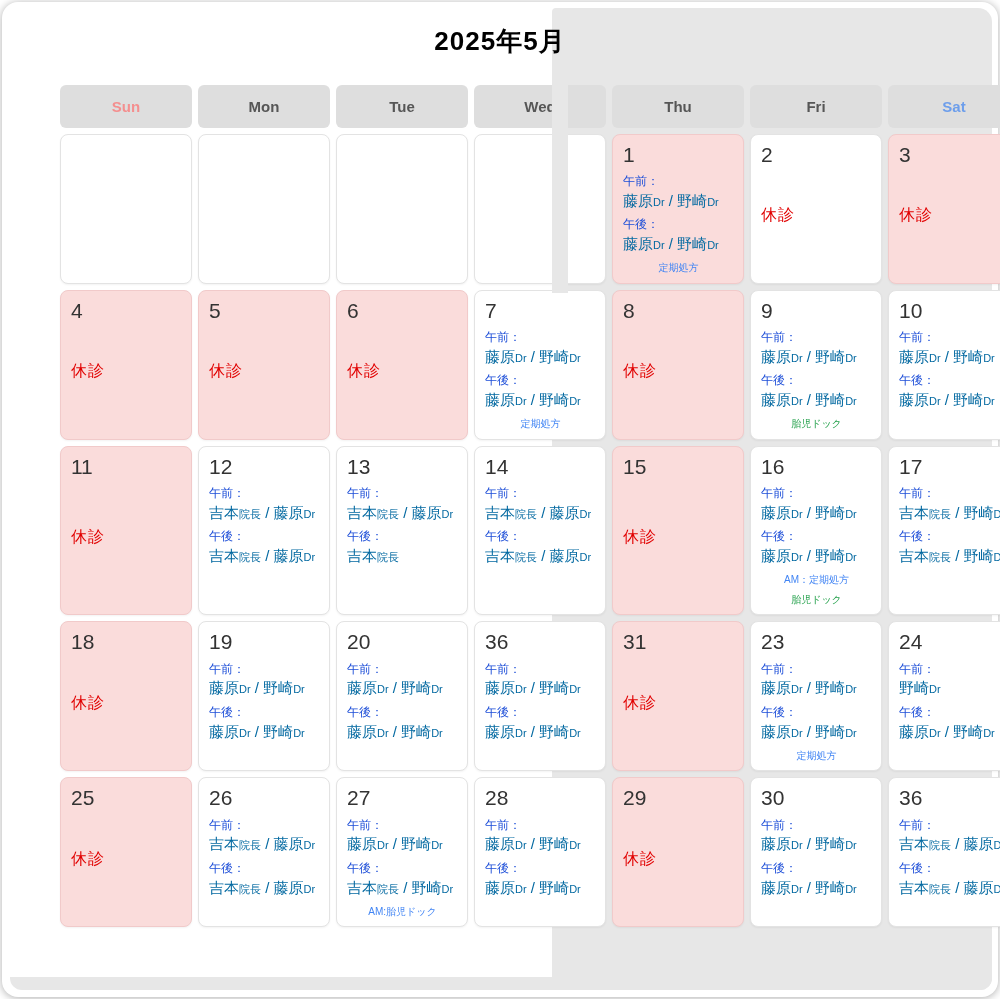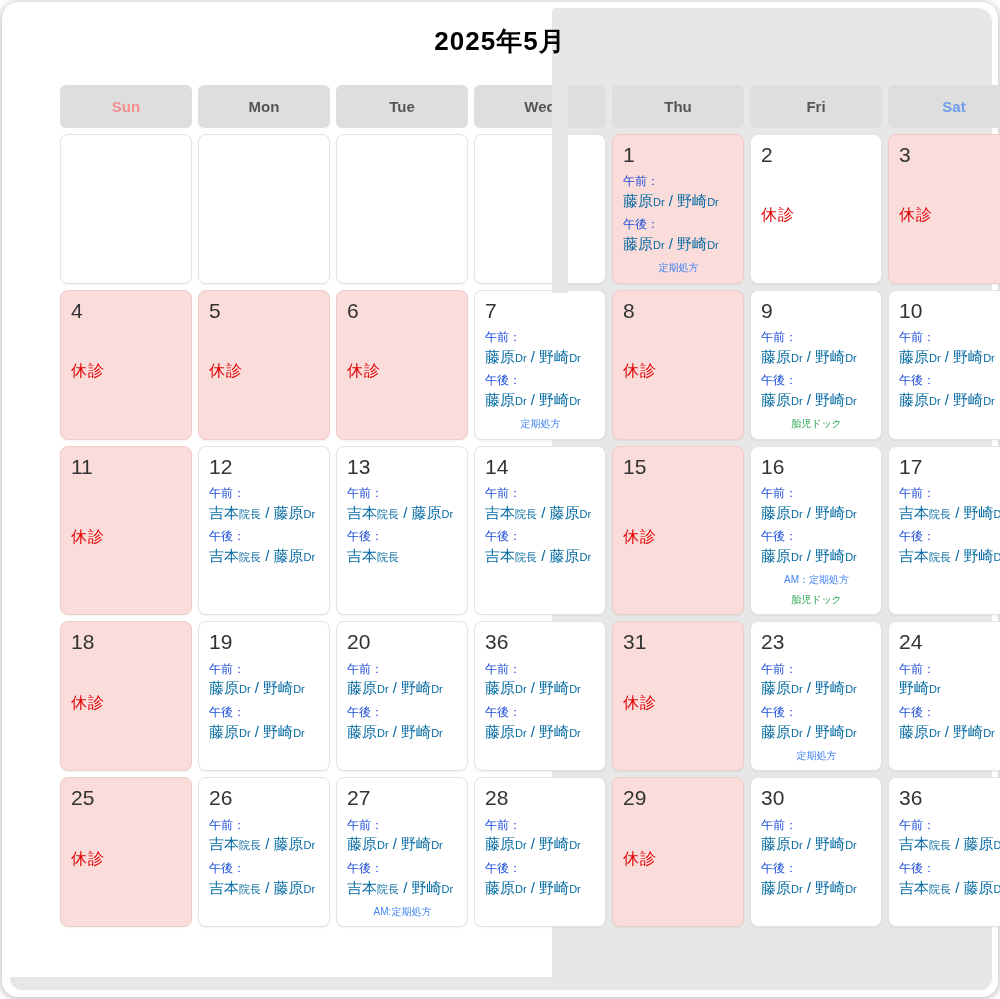--- a/index.html
+++ b/index.html
@@ -236,21 +236,21 @@
       <div class="slot-names">吉本<small>院長</small> / 藤原<small>Dr</small></div>
       <div class="slot-label">午後：</div>
       <div class="slot-names">吉本<small>院長</small> / 藤原<small>Dr</small></div>
     </div>
     <div class="cell">
       <div class="daynum">27</div>
       <div class="slot-label">午前：</div>
       <div class="slot-names">藤原<small>Dr</small> / 野崎<small>Dr</small></div>
       <div class="slot-label">午後：</div>
       <div class="slot-names">吉本<small>院長</small> / 野崎<small>Dr</small></div>
-      <div class="note blue">AM:定期処方</div>
+      <div class="note blue">AM:胎児ドック</div>
     </div>
     <div class="cell">
       <div class="daynum">28</div>
       <div class="slot-label">午前：</div>
       <div class="slot-names">藤原<small>Dr</small> / 野崎<small>Dr</small></div>
       <div class="slot-label">午後：</div>
       <div class="slot-names">藤原<small>Dr</small> / 野崎<small>Dr</small></div>
     </div>
     <div class="cell pink">
       <div class="daynum">29</div>

